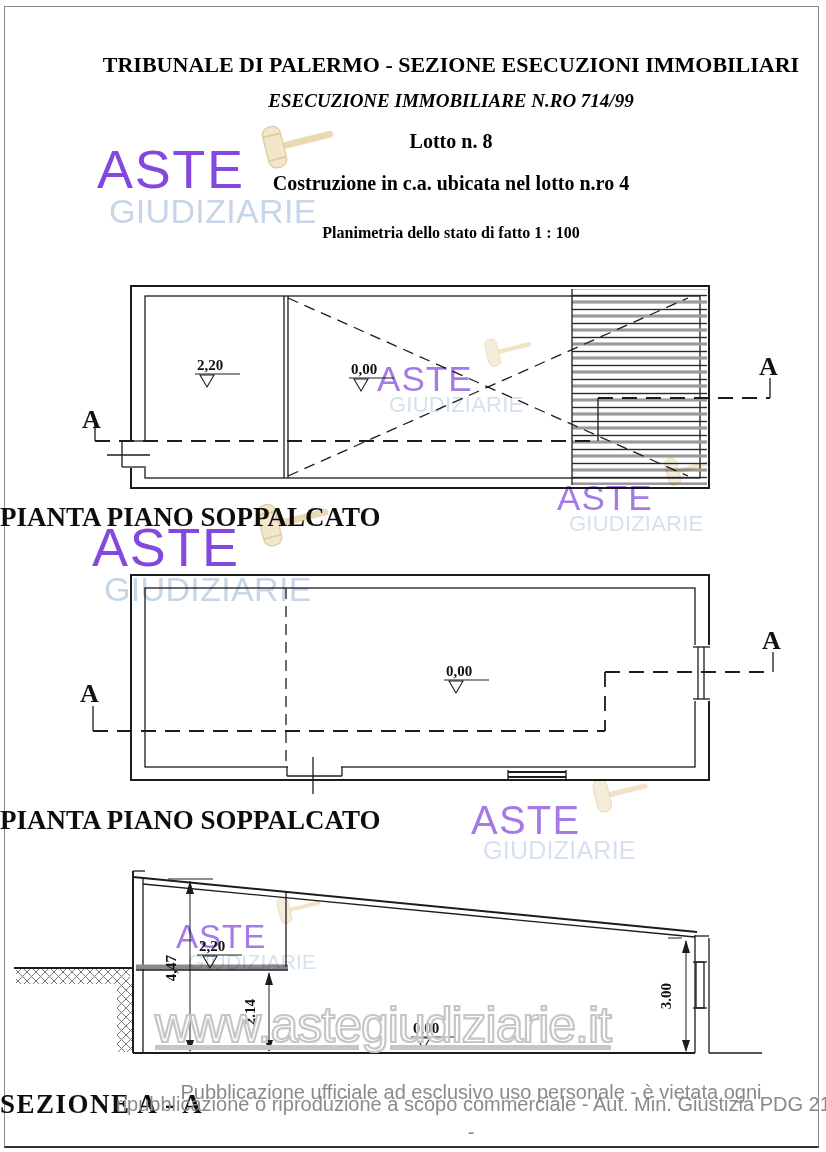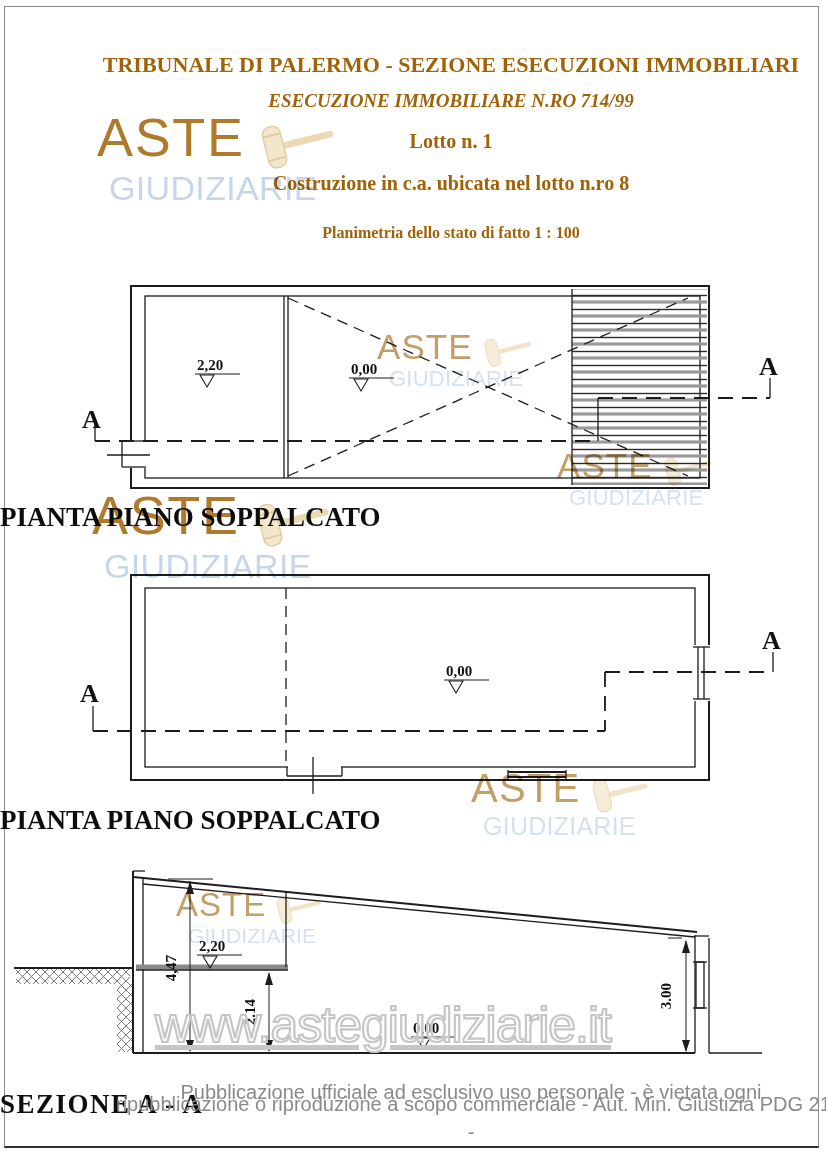--- a/index.html
+++ b/index.html
@@ -2,21 +2,21 @@
 <html><head>
 <meta charset="utf-8">
 <style>
   html,body{margin:0;padding:0;background:#fff;}
   body{width:826px;height:1152px;position:relative;overflow:hidden;
        font-family:"Liberation Serif",serif;}
   .abs{position:absolute;}
   .frame{left:4px;top:6px;right:7px;bottom:4px;z-index:0;
          border:1px solid #8a8a8a;border-bottom:2px solid #333;}
   
-  .hline{z-index:2;text-align:center;color:#a16207;font-weight:bold;white-space:nowrap;}
+  .hline{z-index:2;text-align:center;color:#000000;font-weight:bold;white-space:nowrap;}
   .h1{left:76px;width:750px;top:52px;font-size:22px;}
   .h2{left:76px;width:750px;top:90px;font-size:19px;font-style:italic;}
   .h3{left:76px;width:750px;top:130px;font-size:20px;}
   .h4{left:76px;width:750px;top:172px;font-size:20px;}
   .h5{left:76px;width:750px;top:224px;font-size:16px;}
   .cap{z-index:2;text-align:left;color:#0d0d0d;font-weight:bold;white-space:nowrap;}
   .cap1{left:0;width:810px;top:502px;font-size:27px;}
   .cap2{left:0;width:806px;top:805px;font-size:27px;}
   .cap3{left:0;width:600px;top:1089px;font-size:27px;letter-spacing:1.5px;}
   
@@ -27,39 +27,39 @@
   .dash1{stroke:#1c1c1c;stroke-width:1.3;fill:none;stroke-dasharray:11 7;}
   .dashA{stroke:#1c1c1c;stroke-width:1.8;fill:none;stroke-dasharray:15 9;}
   .tri{fill:none;stroke:#1c1c1c;stroke-width:1.1;}
   .arr{fill:#1c1c1c;stroke:none;}
   .dim{font-family:"Liberation Serif",serif;font-weight:bold;font-size:15px;fill:#111;}
   .amark{font-family:"Liberation Serif",serif;font-weight:bold;font-size:26px;fill:#111;}
   
   .logo{z-index:3;mix-blend-mode:multiply;opacity:.85;line-height:0.95;
         font-family:"Liberation Sans",sans-serif;white-space:nowrap;}
   .logo .row{display:flex;align-items:flex-start;}
-  .logo .aste{color:#a16207;letter-spacing:.03em;}
+  .logo .aste{color:#6d28d9;letter-spacing:.03em;margin-top:32px;}
   .logo .giud{color:#bccfe4;display:block;letter-spacing:.01em;margin-left:12px;}
   .logo.dim-op{opacity:.62;}
   .url-wm{z-index:4;font-family:"Liberation Sans",sans-serif;font-size:50px;
           letter-spacing:-1px;color:rgba(255,255,255,0.55);
           -webkit-text-stroke:2.2px #c6c6c6;white-space:nowrap;text-decoration:underline;}
   
   .foot{z-index:5;text-align:center;font-family:"Liberation Sans",sans-serif;
         font-size:20px;color:#8a8a8a;white-space:nowrap;}
 </style>
 </head>
 <body>
 
 <div class="abs frame"></div>
 
 <div class="abs hline h1">TRIBUNALE DI PALERMO - SEZIONE ESECUZIONI IMMOBILIARI</div>
 <div class="abs hline h2">ESECUZIONE IMMOBILIARE N.RO 714/99</div>
-<div class="abs hline h3">Lotto n. 1</div>
-<div class="abs hline h4">Costruzione in c.a. ubicata nel lotto n.ro 8</div>
+<div class="abs hline h3">Lotto n. 8</div>
+<div class="abs hline h4">Costruzione in c.a. ubicata nel lotto n.ro 4</div>
 <div class="abs hline h5">Planimetria dello stato di fatto 1 : 100</div>
 
 <div class="abs cap cap1">PIANTA PIANO SOPPALCATO</div>
 <div class="abs cap cap2">PIANTA PIANO SOPPALCATO</div>
 <div class="abs cap cap3">SEZIONE A - A</div>
 
 <svg id="drawings" class="abs" width="826" height="1152" viewBox="0 0 826 1152">
   <defs>
     <pattern id="hstripes" width="8" height="14" patternUnits="userSpaceOnUse">
       <line x1="0" y1="1.5" x2="8" y2="1.5" stroke="#2a2a2a" stroke-width="1.4"></line>

